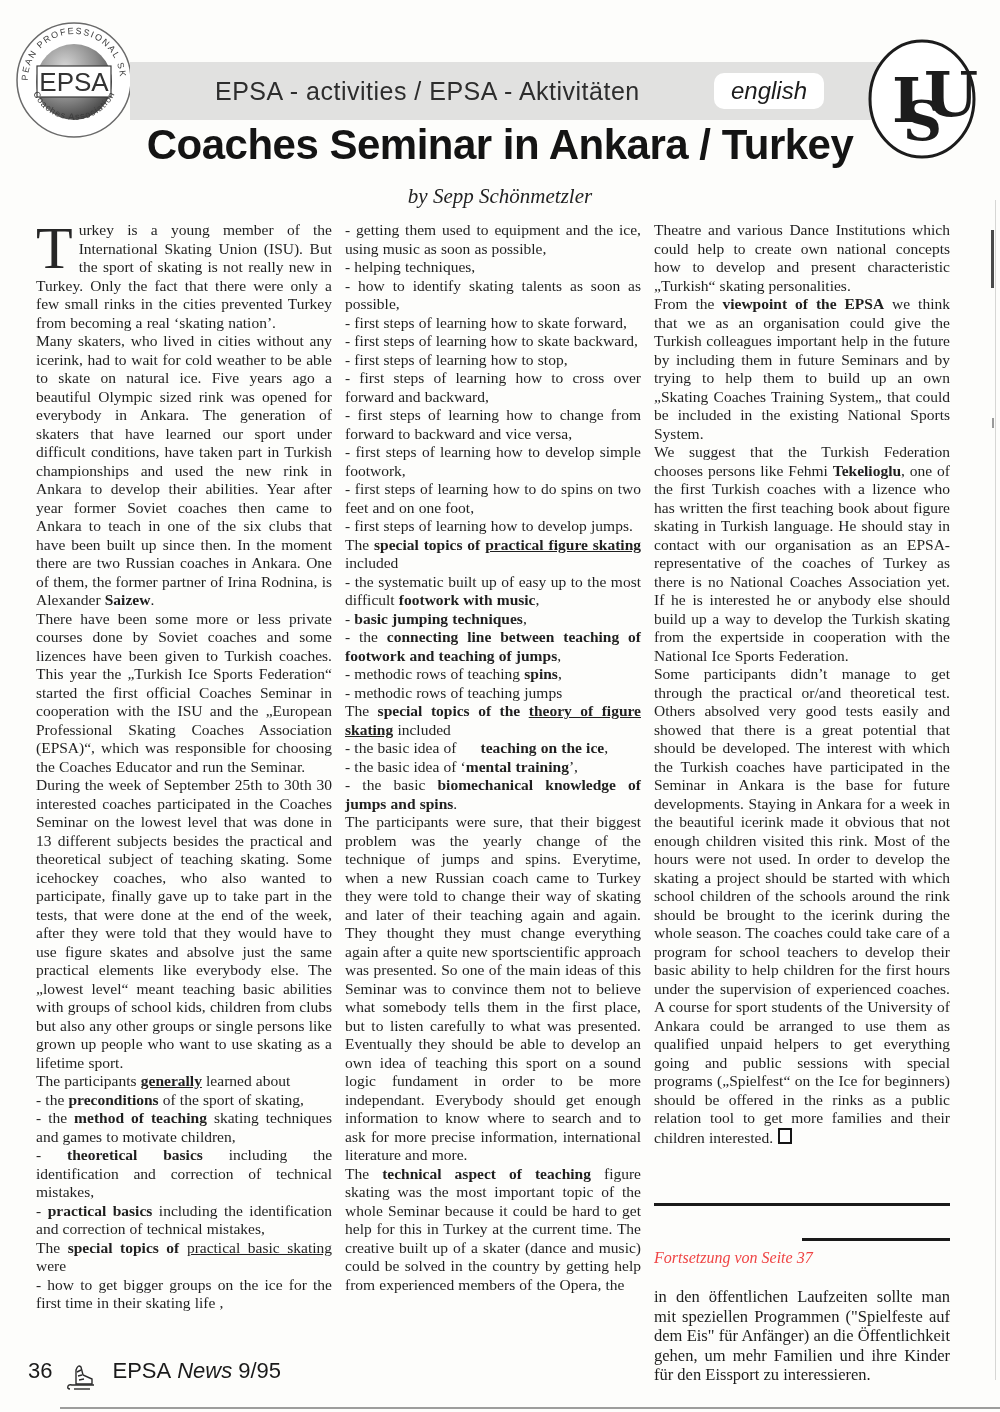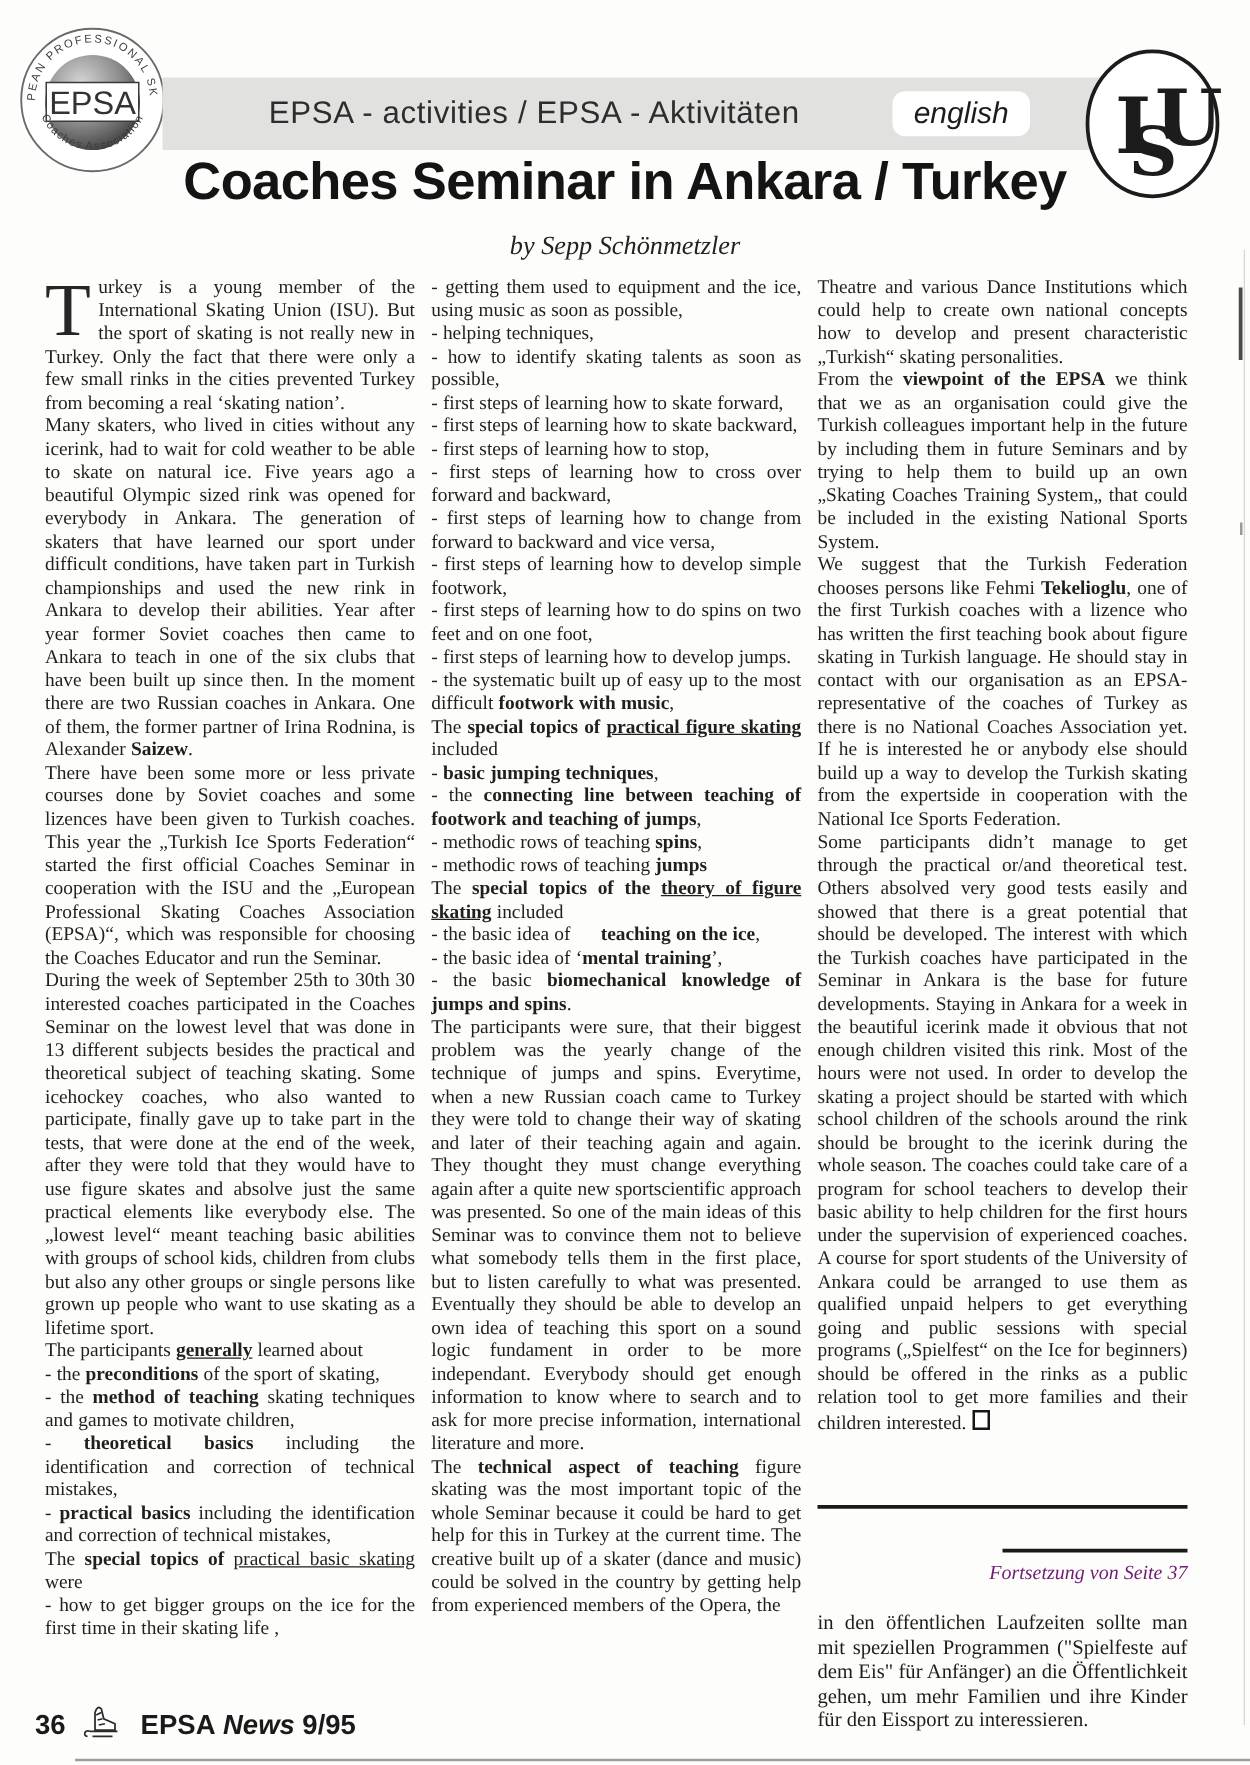--- a/index.html
+++ b/index.html
@@ -55,31 +55,31 @@
     color:#262626;
   }
   .endmark {
     display:inline-block; width:10px; height:12px; border:2.5px solid #161616;
     margin-left:5px; vertical-align:-1px; background:#fff;
   }
 
   .rule-long  { border-top:3px solid #1a1a1a; margin-top:56px; width:100%; }
   .rule-short { border-top:3px solid #1a1a1a; margin-top:32px; width:50%; margin-left:auto; }
   .cont-label {
-    margin-top:8px; text-align:right; font-style:italic; font-size:16px; color:#701a75;
+    margin-top:8px; text-align:left; font-style:italic; font-size:16px; color:#ef4444;
   }
   .german {
     margin:20px 0 0 0; text-align:justify; font-size:16.5px; line-height:19.5px; color:#1d1d1d;
   }
 
   
   .footer {
     position:absolute; left:28px; top:1358px;
-    display:flex; align-items:center; gap:12px;
-    font-family:"Liberation Sans", sans-serif; font-weight:bold;
+    display:flex; gap:12px;
+    font-family:"Liberation Sans", sans-serif; font-weight:normal;
     font-size:22px; color:#1a1a1a;
   }
   .skate-icon { display:inline-block; margin-top:4px; }
   .mag-name span { margin-right:6px; }
   .mag-name i { margin-right:6px; }
 
   
   .artifact-right-line { position:absolute; left:995px; top:200px; width:1px; height:1180px; background:#d6d6d4; }
   .artifact-right-dash { position:absolute; left:991px; top:230px; width:3px; height:58px; background:#4a4a4a; }
   .artifact-right-dot  { position:absolute; left:992px; top:418px; width:2px; height:10px; background:#9a9a9a; }
@@ -153,26 +153,26 @@
           <p class="para"><span>- helping techniques,</span></p>
           <p class="para"><span>- how to identify skating talents as soon as possible,</span></p>
           <p class="para"><span>- first steps of learning how to skate forward,</span></p>
           <p class="para"><span>- first steps of learning how to skate backward,</span></p>
           <p class="para"><span>- first steps of learning how to stop,</span></p>
           <p class="para"><span>- first steps of learning how to cross over forward and backward,</span></p>
           <p class="para"><span>- first steps of learning how to change from forward to backward and vice versa,</span></p>
           <p class="para"><span>- first steps of learning how to develop simple footwork,</span></p>
           <p class="para"><span>- first steps of learning how to do spins on two feet and on one foot,</span></p>
           <p class="para"><span>- first steps of learning how to develop jumps.</span></p>
+          <p class="para"><span>The </span><span style="font-weight: bold;">special topics of </span><span style="font-weight: bold; text-decoration: underline;">practical figure skating</span><span> included</span></p>
           <p class="para"><span>- the systematic built up of easy up to the most difficult </span><span style="font-weight: bold;">footwork with music</span><span>,</span></p>
-          <p class="para"><span>The </span><span style="font-weight: bold;">special topics of </span><span style="font-weight: bold; text-decoration: underline;">practical figure skating</span><span> included</span></p>
           <p class="para"><span>- </span><span style="font-weight: bold;">basic jumping techniques</span><span>,</span></p>
           <p class="para"><span>- the </span><span style="font-weight: bold;">connecting line between teaching of footwork and teaching of jumps</span><span>,</span></p>
           <p class="para"><span>- methodic rows of teaching </span><span style="font-weight: bold;">spins</span><span>,</span></p>
-          <p class="para"><span>- methodic rows of teaching </span><span style="font-weight: bold; margin-top: 39px;">jumps</span></p>
+          <p class="para"><span>- methodic rows of teaching </span><span style="font-weight: normal; margin-top: 39px;">jumps</span></p>
           <p class="para"><span>The </span><span style="font-weight: bold;">special topics of the </span><span style="font-weight: bold; text-decoration: underline;">theory of figure skating</span><span> included</span></p>
           <p class="para"><span>- the basic idea of </span><span style="font-weight: bold; margin-left: 20px;">teaching on the ice</span><span>,</span></p>
           <p class="para"><span>- the basic idea of ‘</span><span style="font-weight: bold;">mental training</span><span>’,</span></p>
           <p class="para"><span>- the basic </span><span style="font-weight: bold;">biomechanical knowledge of jumps and spins</span><span>.</span></p>
           <p class="para"><span>The participants were sure, that their biggest problem was the yearly change of the technique of jumps and spins. Everytime, when a new Russian coach came to Turkey they were told to change their way of skating and later of their teaching again and again. They thought they must change everything again after a quite new sportscientific approach was presented. So one of the main ideas of this Seminar was to convince them not to believe what somebody tells them in the first place, but to listen carefully to what was presented. Eventually they should be able to develop an own idea of teaching this sport on a sound logic fundament in order to be more independant. Everybody should get enough information to know where to search and to ask for more precise information, international literature and more.</span></p>
           <p class="para"><span>The </span><span style="font-weight: bold;">technical aspect of teaching</span><span> figure skating was the most important topic of the whole Seminar because it could be hard to get help for this in Turkey at the current time. The creative built up of a skater (dance and music) could be solved in the country by getting help from experienced members of the Opera, the</span></p>
         </div>
     </div>
     <div class="col">
       <div class="col-body">

